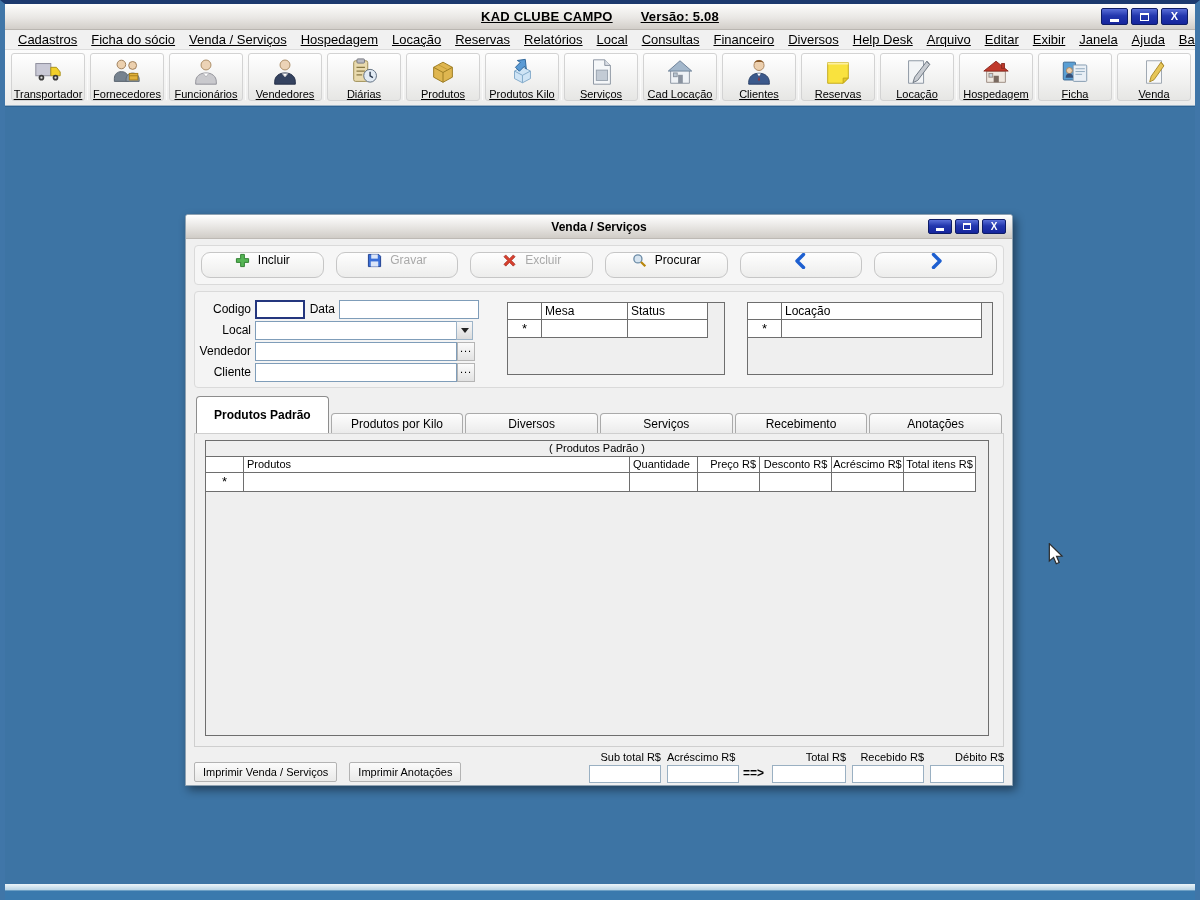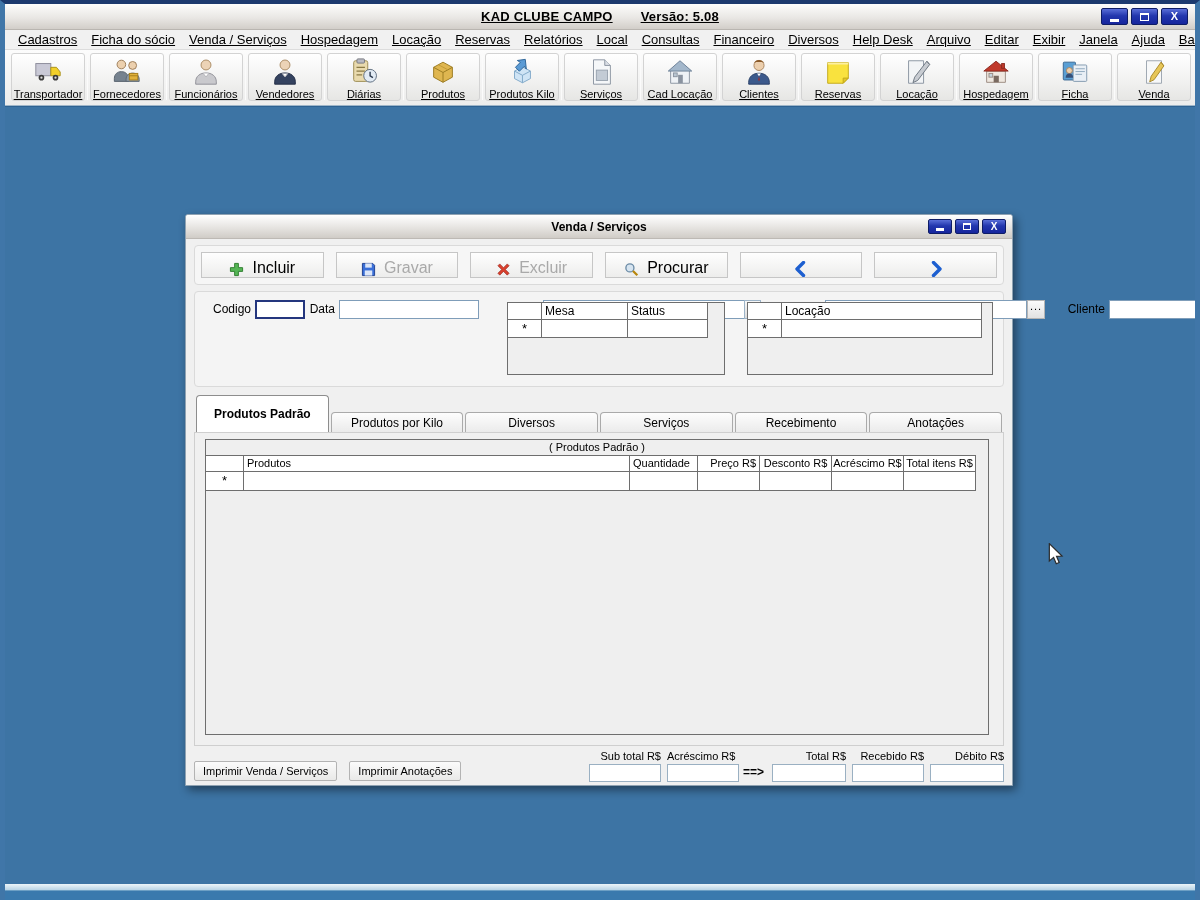--- a/index.html
+++ b/index.html
@@ -82,34 +82,34 @@
   }
   .dlg-title{ font-size:12px; font-weight:bold; }
   .dlg-body{ flex:1; padding:6px 8px; display:flex; flex-direction:column; }
 
   
   .action-panel{
     flex:0 0 40px; border:1px solid #dadada; border-radius:4px; background:#f6f6f6;
     display:flex; align-items:center; padding:0 6px; gap:12px;
   }
   .abtn{
-    flex:1; height:26px; border:1px solid #c6c6c6; border-radius:0;
+    flex:1; height:26px; border:1px solid #c6c6c6; border-radius:9px;
     background:linear-gradient(#fefefe,#ededec);
-    display:flex; align-items:flex-end; justify-content:center; gap:8px;
-    font-size:16px; cursor:default;
+    display:flex; align-items:flex-start; justify-content:center; gap:8px;
+    font-size:12px; cursor:default;
   }
   .abtn.disabled{ color:#a9a9a9; }
   .abtn .aicon{ display:flex; align-items:center; }
 
   
   .form-panel{
     flex:0 0 96px; margin-top:6px; border:1px solid #dadada; border-radius:4px; background:#f4f4f4;
     display:flex; padding:7px 10px 5px 4px;
   }
-  .fields{ width:286px; display:flex; gap:8px; }
+  .fields{ width:286px; display:flex; flex-direction:column; gap:1px; }
   .frow{ display:flex; align-items:center; height:20px; }
   .flabel{ width:56px; text-align:right; padding-right:4px; white-space:nowrap; }
   .tinput{
     height:19px; border:1px solid #7f9db9; background:#fff; font-size:12px; padding:0 3px;
     font-family:inherit;
   }
   .inp-codigo{ width:50px; border:2px solid #24367e; }
   .lbl-data{ width:34px; text-align:right; padding-right:4px; }
   .inp-data{ width:140px; }
   .combo{ width:218px; display:flex; }

